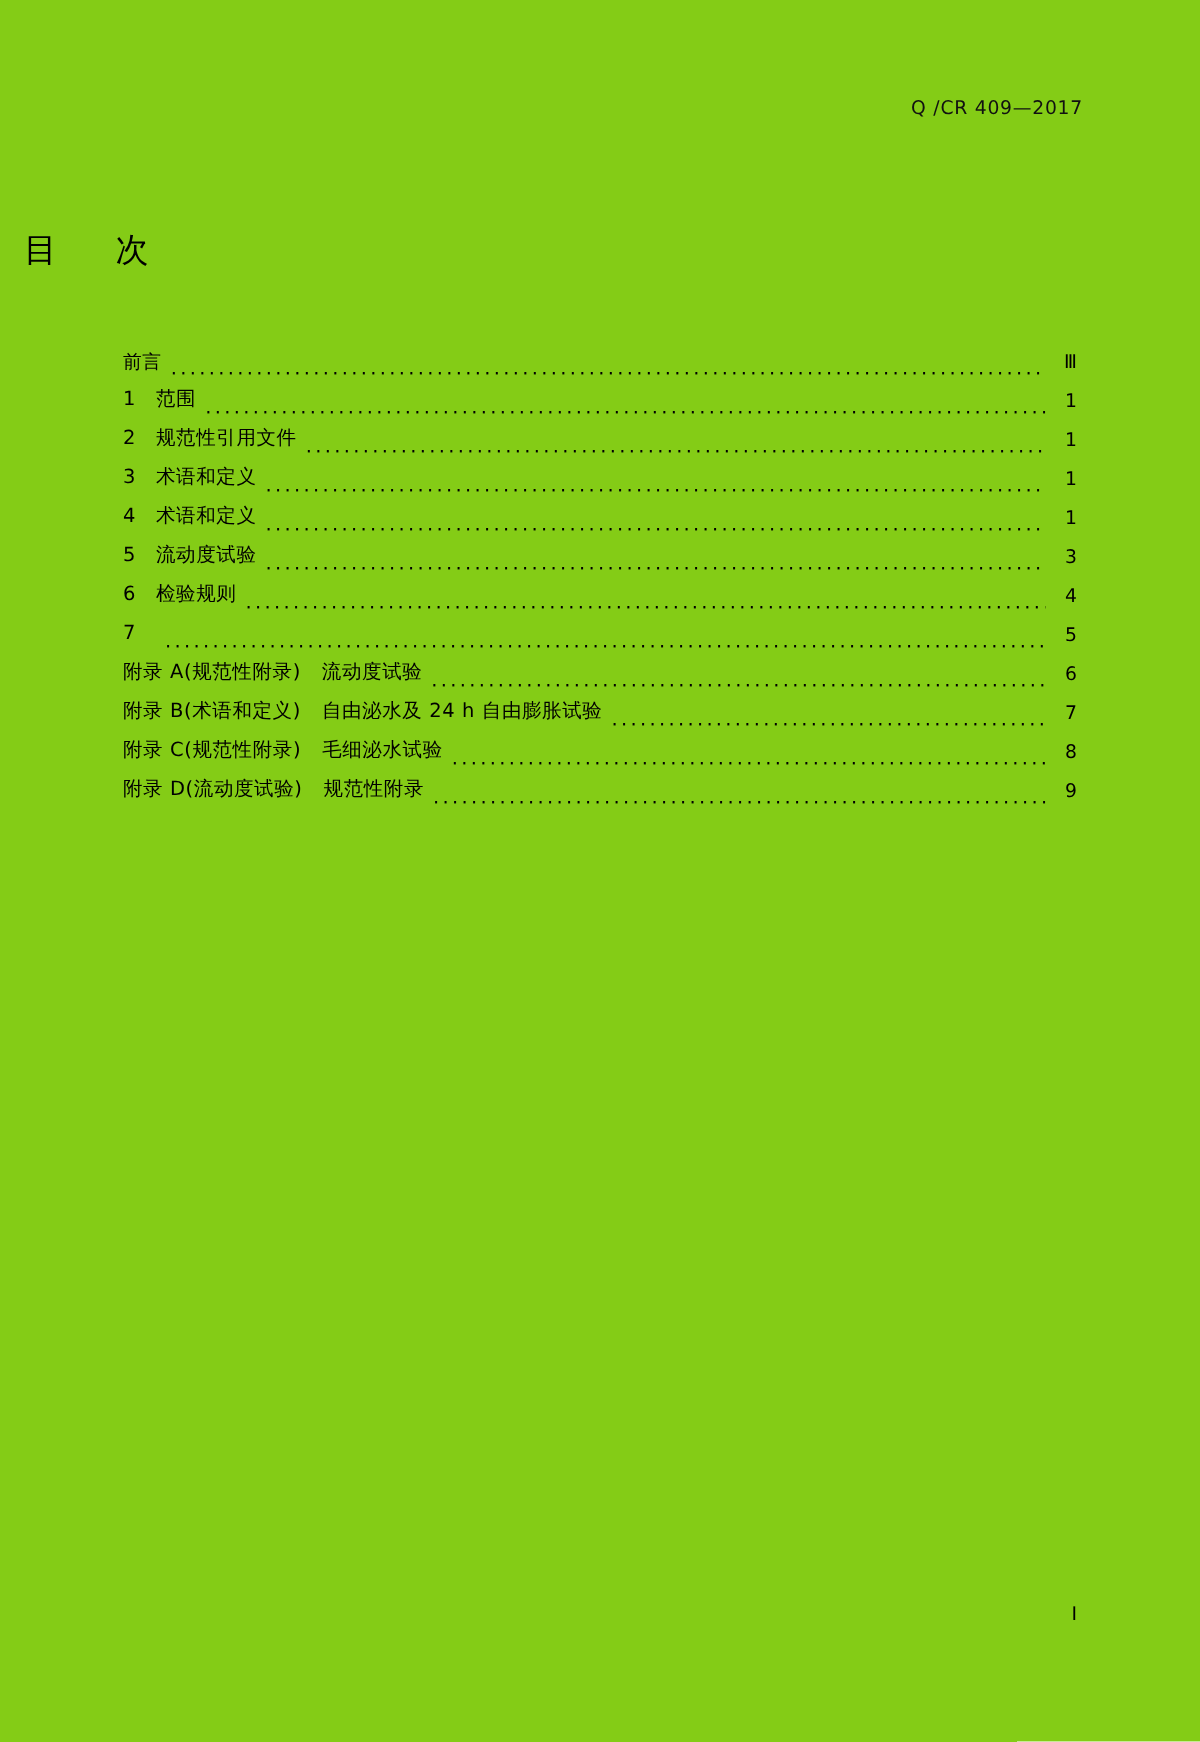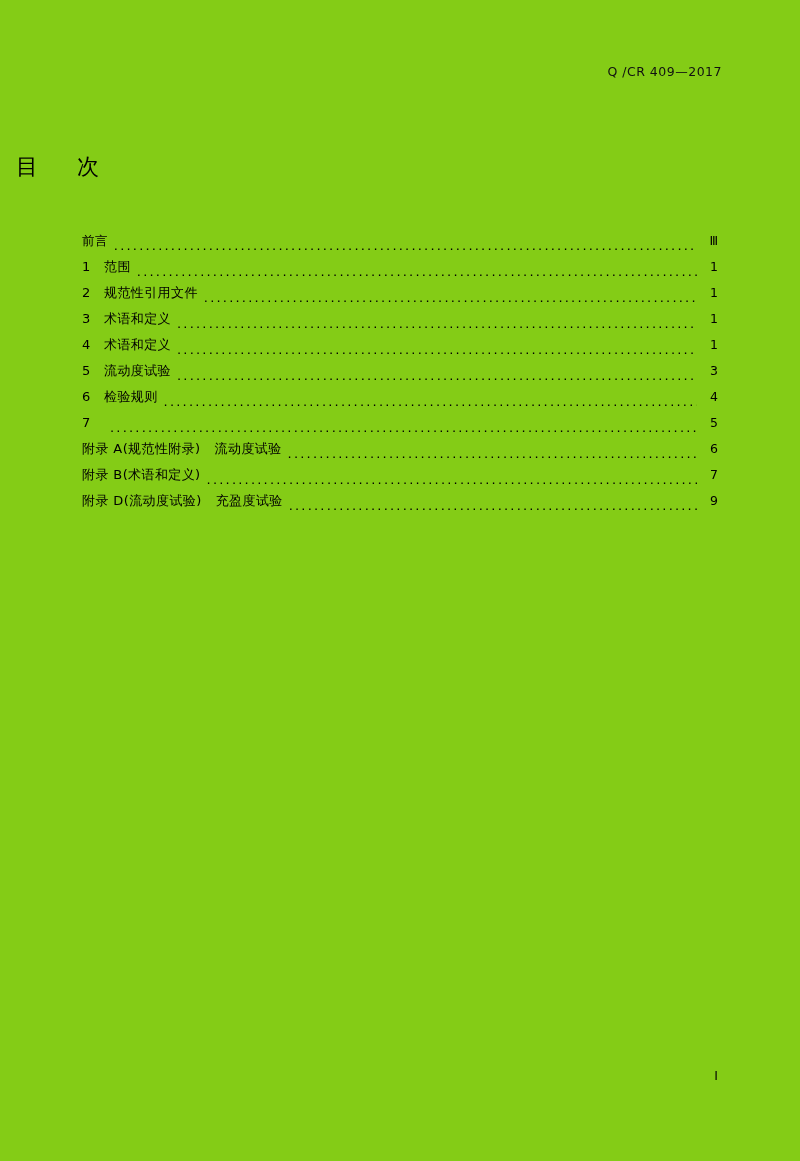--- a/index.html
+++ b/index.html
@@ -165,28 +165,35 @@
 
     <div class="toc-row">
       <span class="toc-label">附录 A(规范性附录)</span>
       <span class="toc-label toc-gap">流动度试验</span>
       <span class="toc-dots"></span>
       <span class="toc-page">6</span>
     </div>
 
     <div class="toc-row">
       <span class="toc-label">附录 B(术语和定义)</span>
+      <span class="toc-label toc-gap">自由泌水及 24 h 自由膨胀试验</span>
       <span class="toc-dots"></span>
       <span class="toc-page">7</span>
     </div>
 
+    <div class="toc-row">
+      <span class="toc-label">附录 C(规范性附录)</span>
+      <span class="toc-label toc-gap">毛细泌水试验</span>
+      <span class="toc-dots"></span>
+      <span class="toc-page">8</span>
+    </div>
 
     <div class="toc-row">
       <span class="toc-label">附录 D(流动度试验)</span>
-      <span class="toc-label toc-gap">充盈度试验</span>
+      <span class="toc-label toc-gap">规范性附录</span>
       <span class="toc-dots"></span>
       <span class="toc-page">9</span>
     </div>
 
 
   </div>
 
   <div class="page-footer">Ⅰ</div>
 
 </div>

